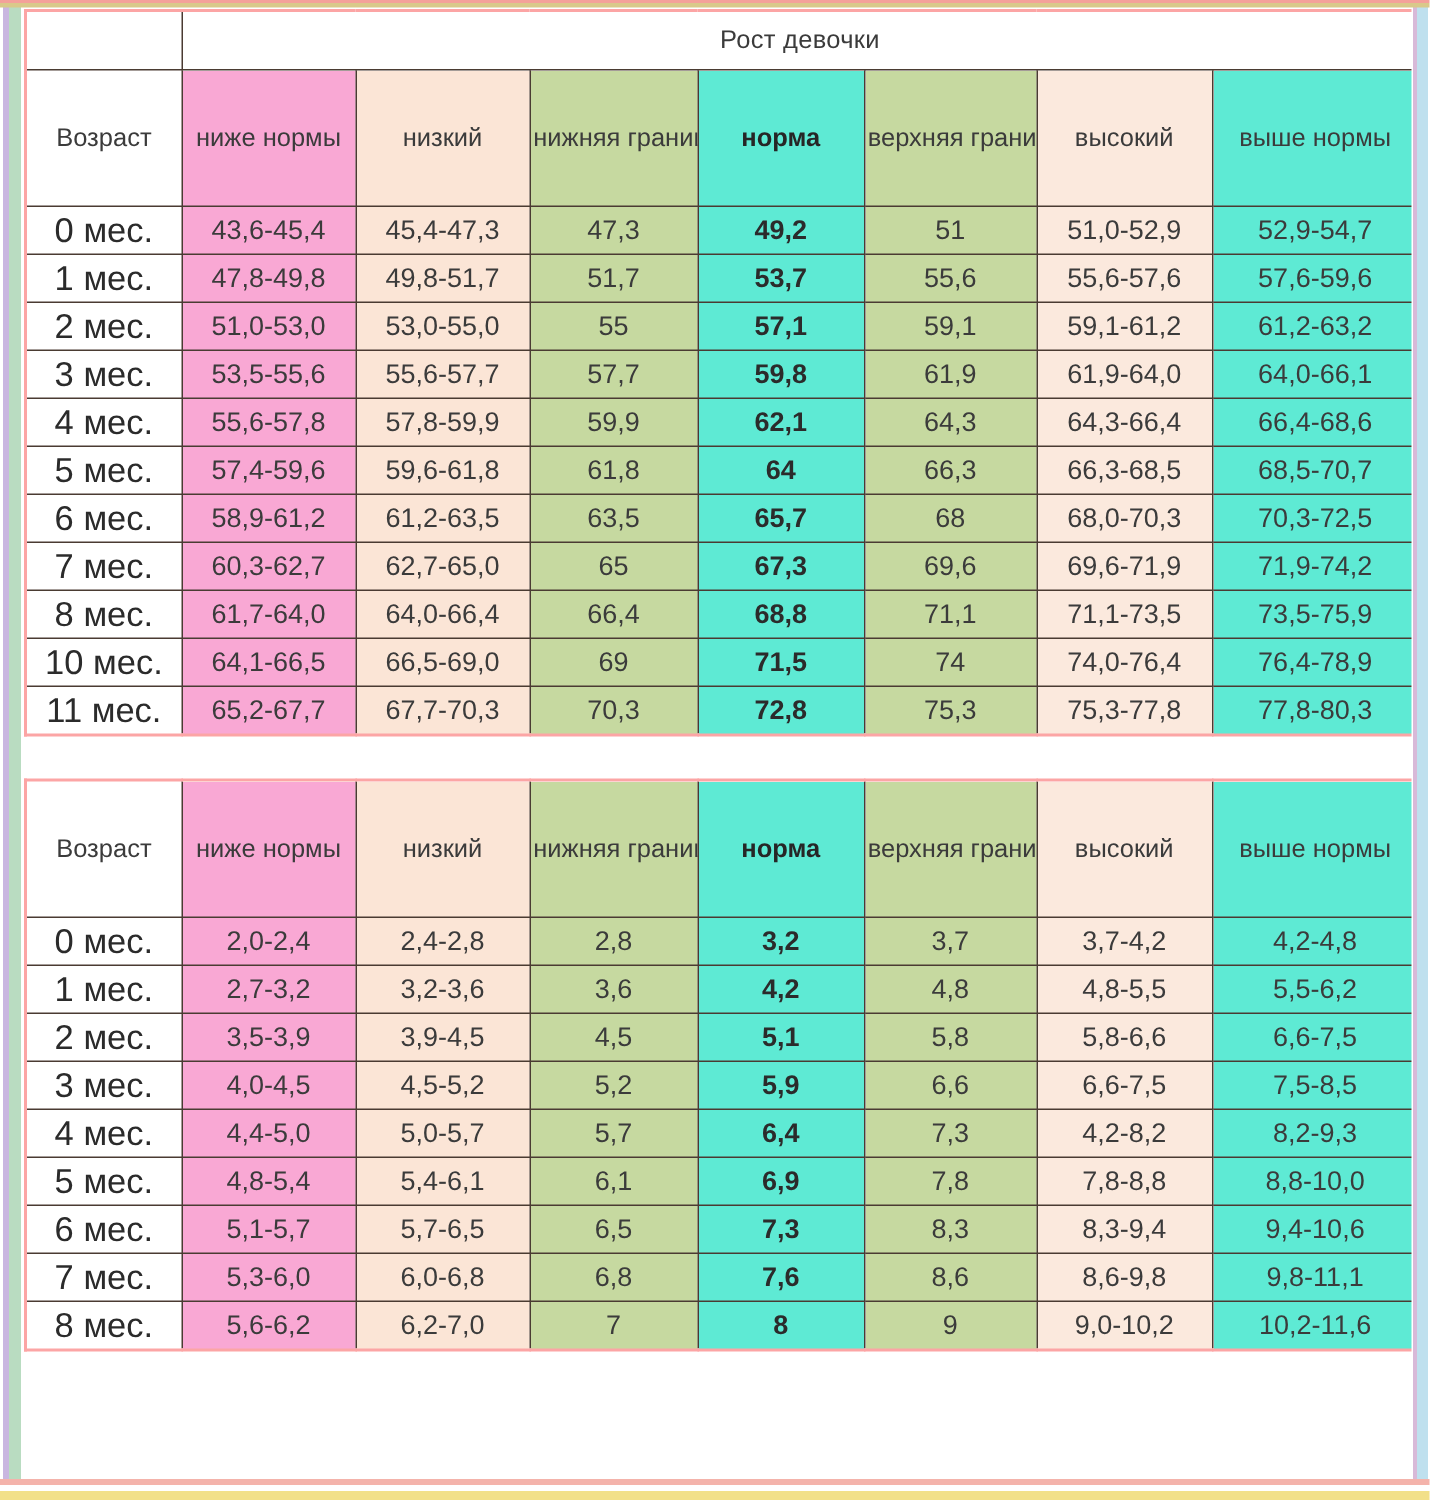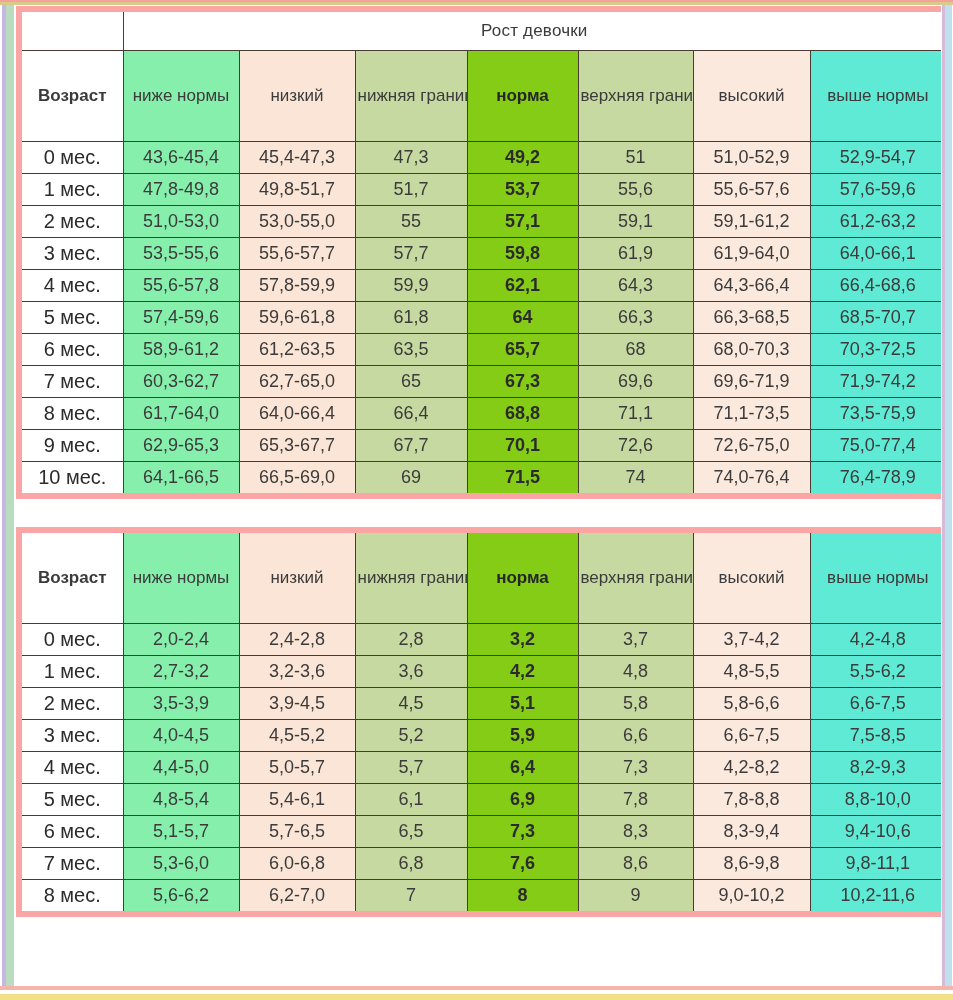--- a/index.html
+++ b/index.html
@@ -51,21 +51,21 @@
     left: 16px;
     top: 6px;
     width: 929px;
     z-index: 2;
   }
 
   table.growth {
     border-collapse: collapse;
     table-layout: fixed;
     width: 929px;
-    border: 6px solid #fca5a5;
+    border: 2px solid #fca5a5;
     background: #ffffff;
   }
   table.growth td {
     border: 1px solid #4a3b32;
     text-align: center;
     vertical-align: middle;
     color: #3b3b3b;
     font-size: 17px;
     line-height: 1.12;
     padding: 1px 2px;
@@ -99,41 +99,41 @@
   
   td.hdr {
     height: 88px;
     font-size: 17px;
     white-space: normal;
     line-height: 1.35;
     padding: 3px 4px;
   }
   td.hdr-age {
     background: #ffffff;
-    font-weight: bold;
+    font-weight: normal;
     font-size: 20px;
     color: #1d1d1d;
   }
   td.hdr.bold-lbl { font-weight: bold; color: #262626; }
 
   
   .bg-age      { background: #ffffff; }
-  .bg-below    { background: #86efac; }   
+  .bg-below    { background: #f9a8d4; }   
   .bg-low      { background: #fbe5d6; }   
   .bg-lowlim   { background: #c6d9a0; }   
-  .bg-norm     { background: #84cc16; margin-left: 33px; }   
+  .bg-norm     { background: #5eead4; margin-left: 33px; }   
   .bg-uplim    { background: #c6d9a0; }   
   .bg-high     { background: #fbe9dd; }   
   .bg-above    { background: #5eead4; margin-left: 47px; }   
 
   
   tr.data td { height: 29px; font-size: 18px; }
   tr.data td.age-cell {
     background: #ffffff;
-    font-size: 20px;
+    font-size: 23px;
     color: #2b2b2b;
   }
   tr.data td.norm-cell { font-weight: bold; color: #2b2b2b; }
 
   
   td.green-left  { border-left: 2px solid #4a5b36; }
   td.green-right { border-right: 2px solid #4a5b36; }
 
   .gap { height: 28px; }
 </style>
@@ -258,38 +258,38 @@
           <td class="age-cell bg-age">8 мес.</td>
           <td class="bg-below">61,7-64,0</td>
           <td class="bg-low">64,0-66,4</td>
           <td class="bg-lowlim green-left">66,4</td>
           <td class="bg-norm norm-cell">68,8</td>
           <td class="bg-uplim green-right">71,1</td>
           <td class="bg-high">71,1-73,5</td>
           <td class="bg-above">73,5-75,9</td>
         </tr>
         <tr class="data">
-          <td class="age-cell bg-age">9 мес.</td>
-          <td class="bg-below">62,9-65,3</td>
-          <td class="bg-low">65,3-67,7</td>
-          <td class="bg-lowlim green-left">67,7</td>
-          <td class="bg-norm norm-cell">70,1</td>
-          <td class="bg-uplim green-right">72,6</td>
-          <td class="bg-high">72,6-75,0</td>
-          <td class="bg-above">75,0-77,4</td>
-        </tr>
-        <tr class="data">
           <td class="age-cell bg-age">10 мес.</td>
           <td class="bg-below">64,1-66,5</td>
           <td class="bg-low">66,5-69,0</td>
           <td class="bg-lowlim green-left">69</td>
           <td class="bg-norm norm-cell">71,5</td>
           <td class="bg-uplim green-right">74</td>
           <td class="bg-high">74,0-76,4</td>
           <td class="bg-above">76,4-78,9</td>
+        </tr>
+        <tr class="data">
+          <td class="age-cell bg-age">11 мес.</td>
+          <td class="bg-below">65,2-67,7</td>
+          <td class="bg-low">67,7-70,3</td>
+          <td class="bg-lowlim green-left">70,3</td>
+          <td class="bg-norm norm-cell">72,8</td>
+          <td class="bg-uplim green-right">75,3</td>
+          <td class="bg-high">75,3-77,8</td>
+          <td class="bg-above">77,8-80,3</td>
         </tr>
       </tbody>
   </table>
 
   <div class="gap"></div>
 
   <table class="growth">
     <colgroup>
       <col class="c-age">
         <col class="c-1">

